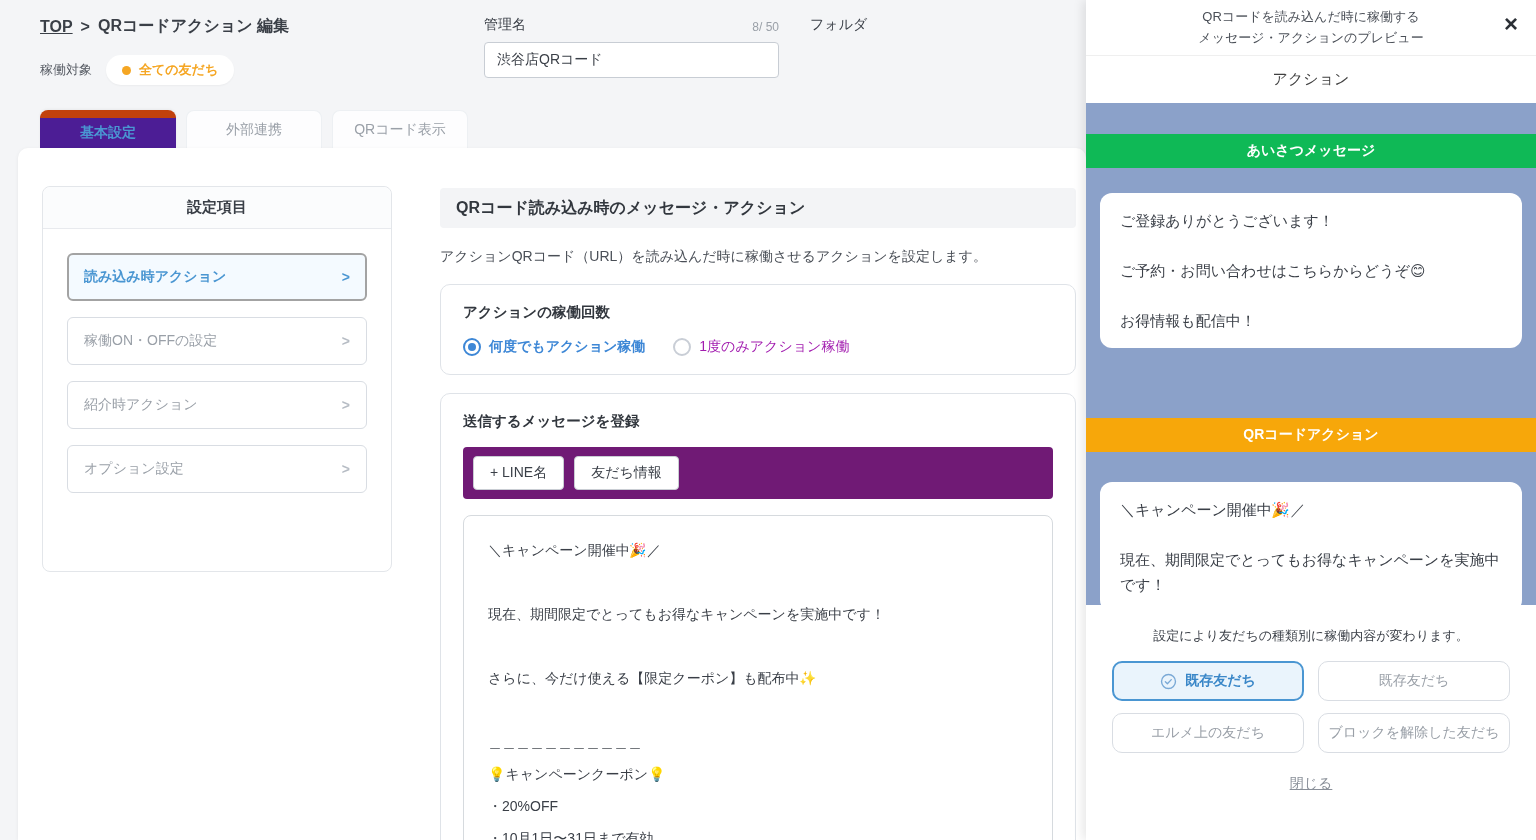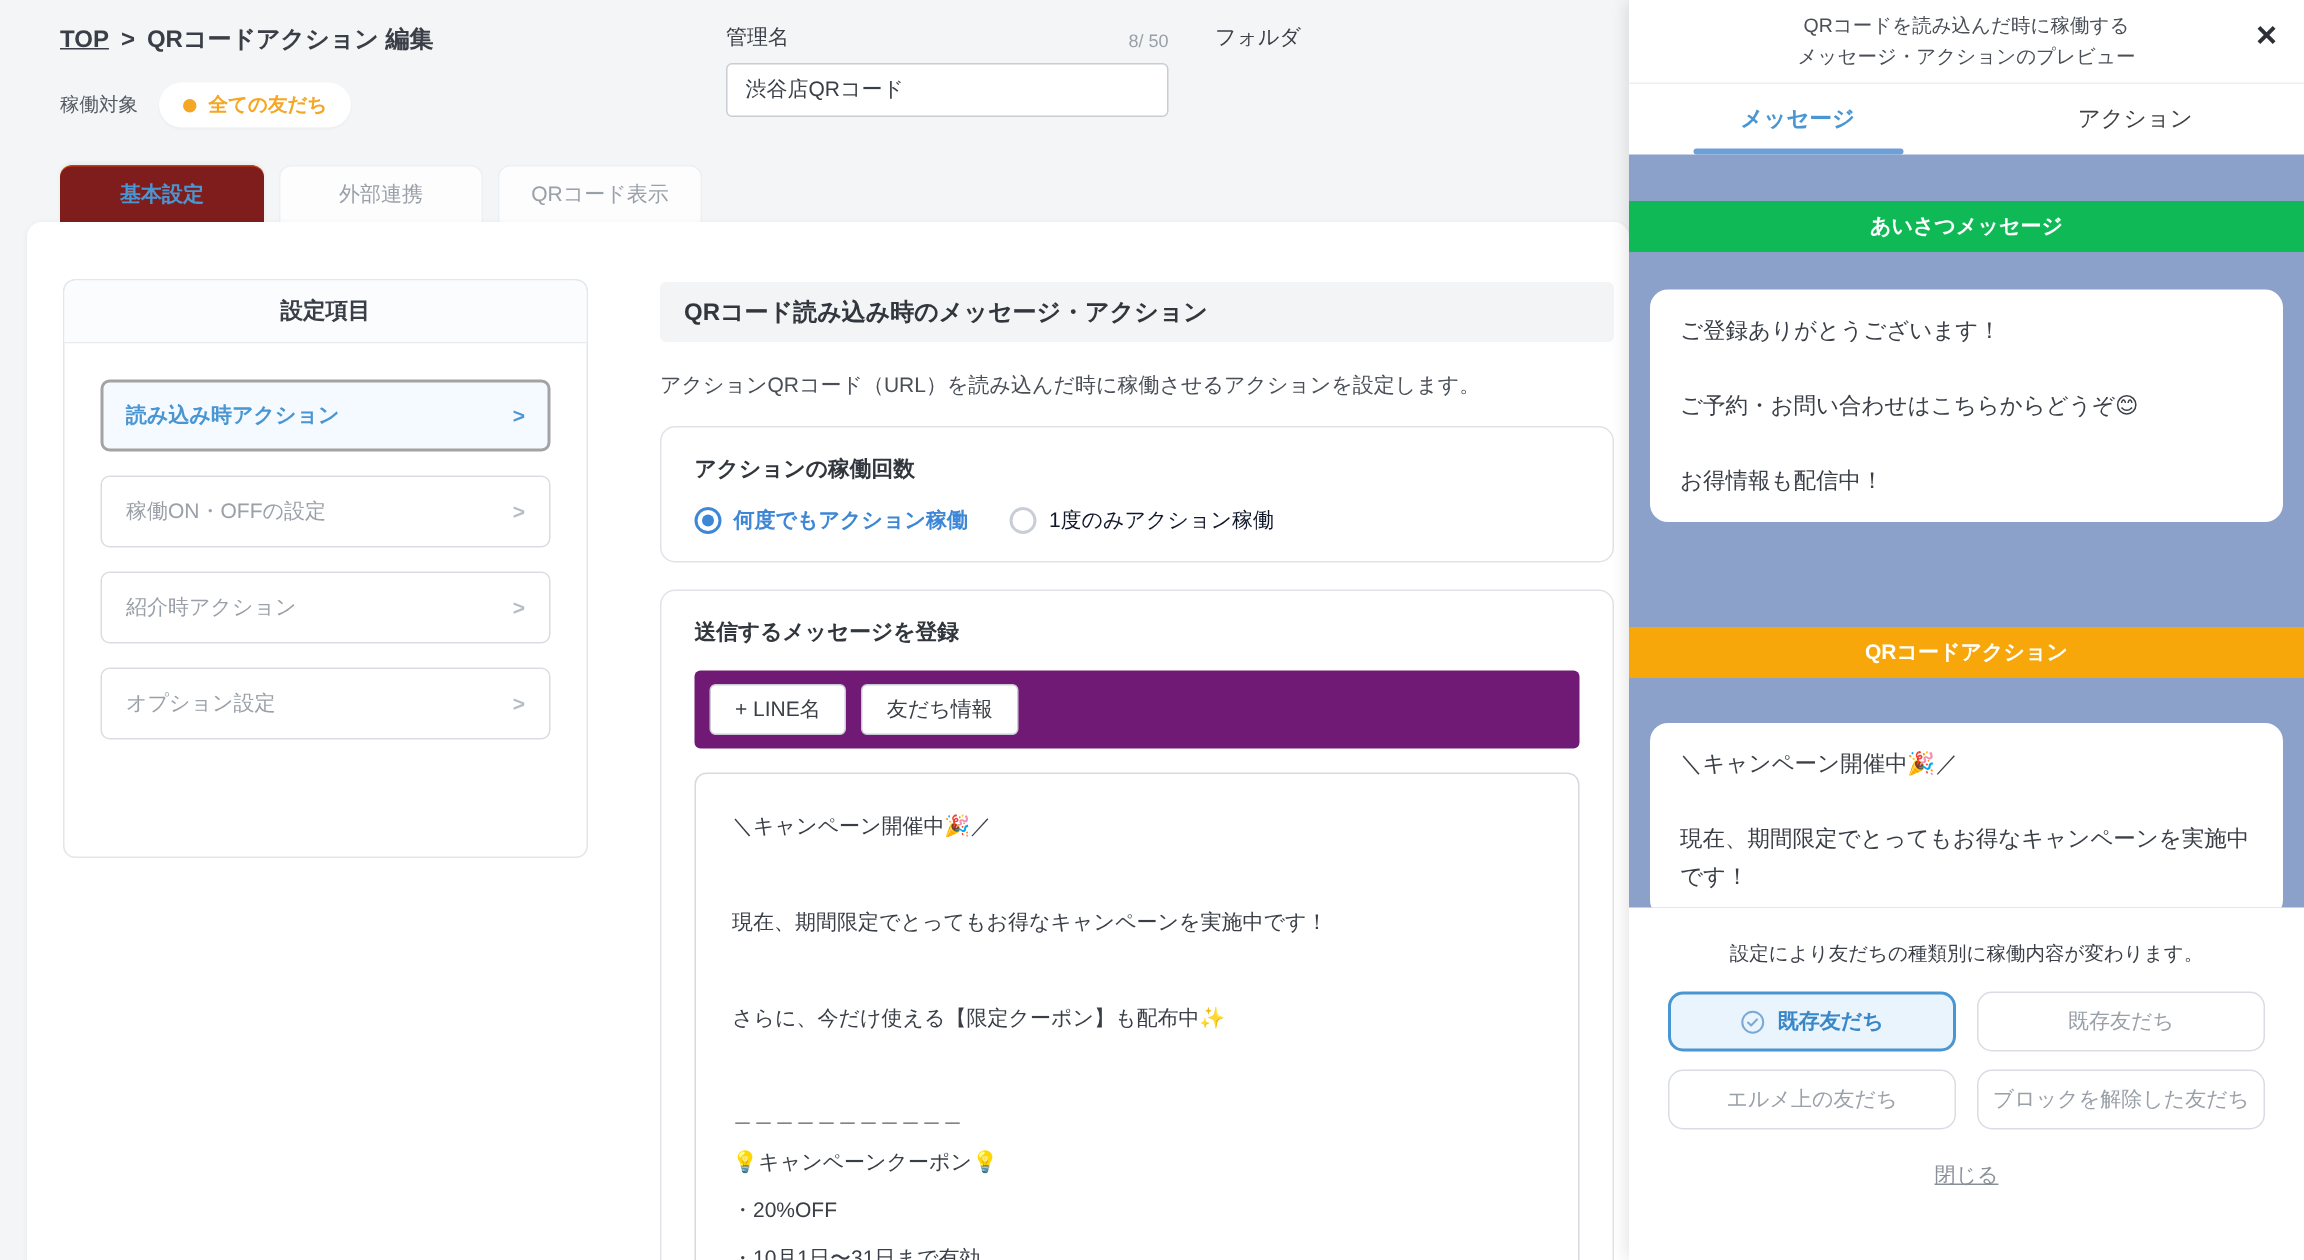--- a/index.html
+++ b/index.html
@@ -25,21 +25,21 @@
   .text-input { width:100%; height:36px; border:1px solid #c8cdd4; border-radius:4px; background:#fff;
     font-size:14px; color:#3a3f47; padding:0 12px; font-family:inherit; }
   .select-box { width:100%; height:36px; border:1px solid #c8cdd4; border-radius:4px; background:#fff;
     font-size:14px; color:#3a3f47; padding:0 12px; display:flex; align-items:center; justify-content:space-between; cursor:pointer; }
   .caret { font-size:10px; color:#2c3036; }
 
   
   .tabs { left:40px; top:110px; display:flex; gap:10px; }
   .tab { width:136px; height:38px; display:flex; align-items:center; justify-content:center;
     font-size:14px; border-radius:8px 8px 0 0; cursor:pointer; }
-  .tab.active { background:#7f1d1d; color:#4a96d2; font-weight:bold; border-top:1px solid #c2410c;
+  .tab.active { background:#4c1d95; color:#4a96d2; font-weight:bold; border-top:8px solid #c2410c;
     box-shadow:0 -1px 3px rgba(0,0,0,.05); }
   .tab.inactive { background:#fdfdfe; color:#9aa0a8; border:1px solid #edf0f3; border-bottom:none; }
 
   
   .content-sheet { left:18px; top:148px; width:1068px; height:692px; background:#fff;
     border-radius:10px 10px 0 0; box-shadow:0 1px 4px rgba(0,0,0,.06); }
 
   
   .menu-card { left:42px; top:186px; width:350px; height:386px; background:#fff; border:1px solid #e3e6ea; border-radius:8px; }
   .menu-head { height:42px; display:flex; align-items:center; justify-content:center; font-size:15px; font-weight:bold;
@@ -58,21 +58,21 @@
     padding:0 16px; font-size:16px; font-weight:bold; color:#32373e; }
   .section-desc { margin-top:20px; font-size:14px; color:#4a4f57; }
   .panel-card { margin-top:18px; border:1px solid #dfe3e8; border-radius:10px; padding:18px 22px; background:#fff; }
   .panel-title { font-size:14.5px; font-weight:bold; color:#32373e; }
   .radio-row { margin-top:16px; display:flex; align-items:center; gap:28px; }
   .radio-opt { display:flex; align-items:center; gap:8px; font-size:14px; cursor:pointer; }
   .radio-circle { width:18px; height:18px; border-radius:50%; display:inline-flex; align-items:center; justify-content:center; }
   .radio-opt.selected { color:#3d87d6; font-weight:bold; }
   .radio-opt.selected .radio-circle { border:2px solid #3d87d6; }
   .radio-opt.selected .radio-circle::after { content:""; width:8px; height:8px; border-radius:50%; background:#3d87d6; }
-  .radio-opt.unselected { color:#0f172a; }
+  .radio-opt.unselected { color:#a21caf; }
   .radio-opt.unselected .radio-circle { border:2px solid #c9ced6; }
   .toolbar { margin-top:16px; background:#701a75; border-radius:4px; padding:9px 10px; display:flex; gap:10px; }
   .tool-btn { background:#fff; border:1px solid #c9cdd3; border-radius:4px; padding:7px 16px; font-size:14px;
     color:#3a3f47; font-family:inherit; cursor:pointer; }
   .msg-area { margin-top:16px; border:1px solid #d6dade; border-radius:8px; padding:18px 24px; font-size:14px;
     line-height:32px; color:#3a3f47; white-space:pre-wrap; height:400px; overflow:hidden; }
 
   
   .preview { left:1086px; top:0; width:450px; height:840px; background:#fff; box-shadow:-3px 0 10px rgba(0,0,0,.10); }
   .pv-head { height:56px; position:relative; display:flex; flex-direction:column; align-items:center; justify-content:center;
@@ -203,21 +203,20 @@
   </div>
 </div>
 
 <div class="abs preview">
   <div class="pv-head">
     <div class="pv-title" style="white-space:pre-line;">QRコードを読み込んだ時に稼働する
 メッセージ・アクションのプレビュー</div>
     <div class="pv-close">×</div>
   </div>
   <div class="pv-tabs">
-    <div class="pv-tab active">メッセージ</div>
     <div class="pv-tab inactive">アクション</div>
   </div>
 
   <div class="chat">
     <div class="chat-banner banner-green">あいさつメッセージ</div>
     <div class="bubble">ご登録ありがとうございます！
 
 ご予約・お問い合わせはこちらからどうぞ😊
 
 お得情報も配信中！</div>

